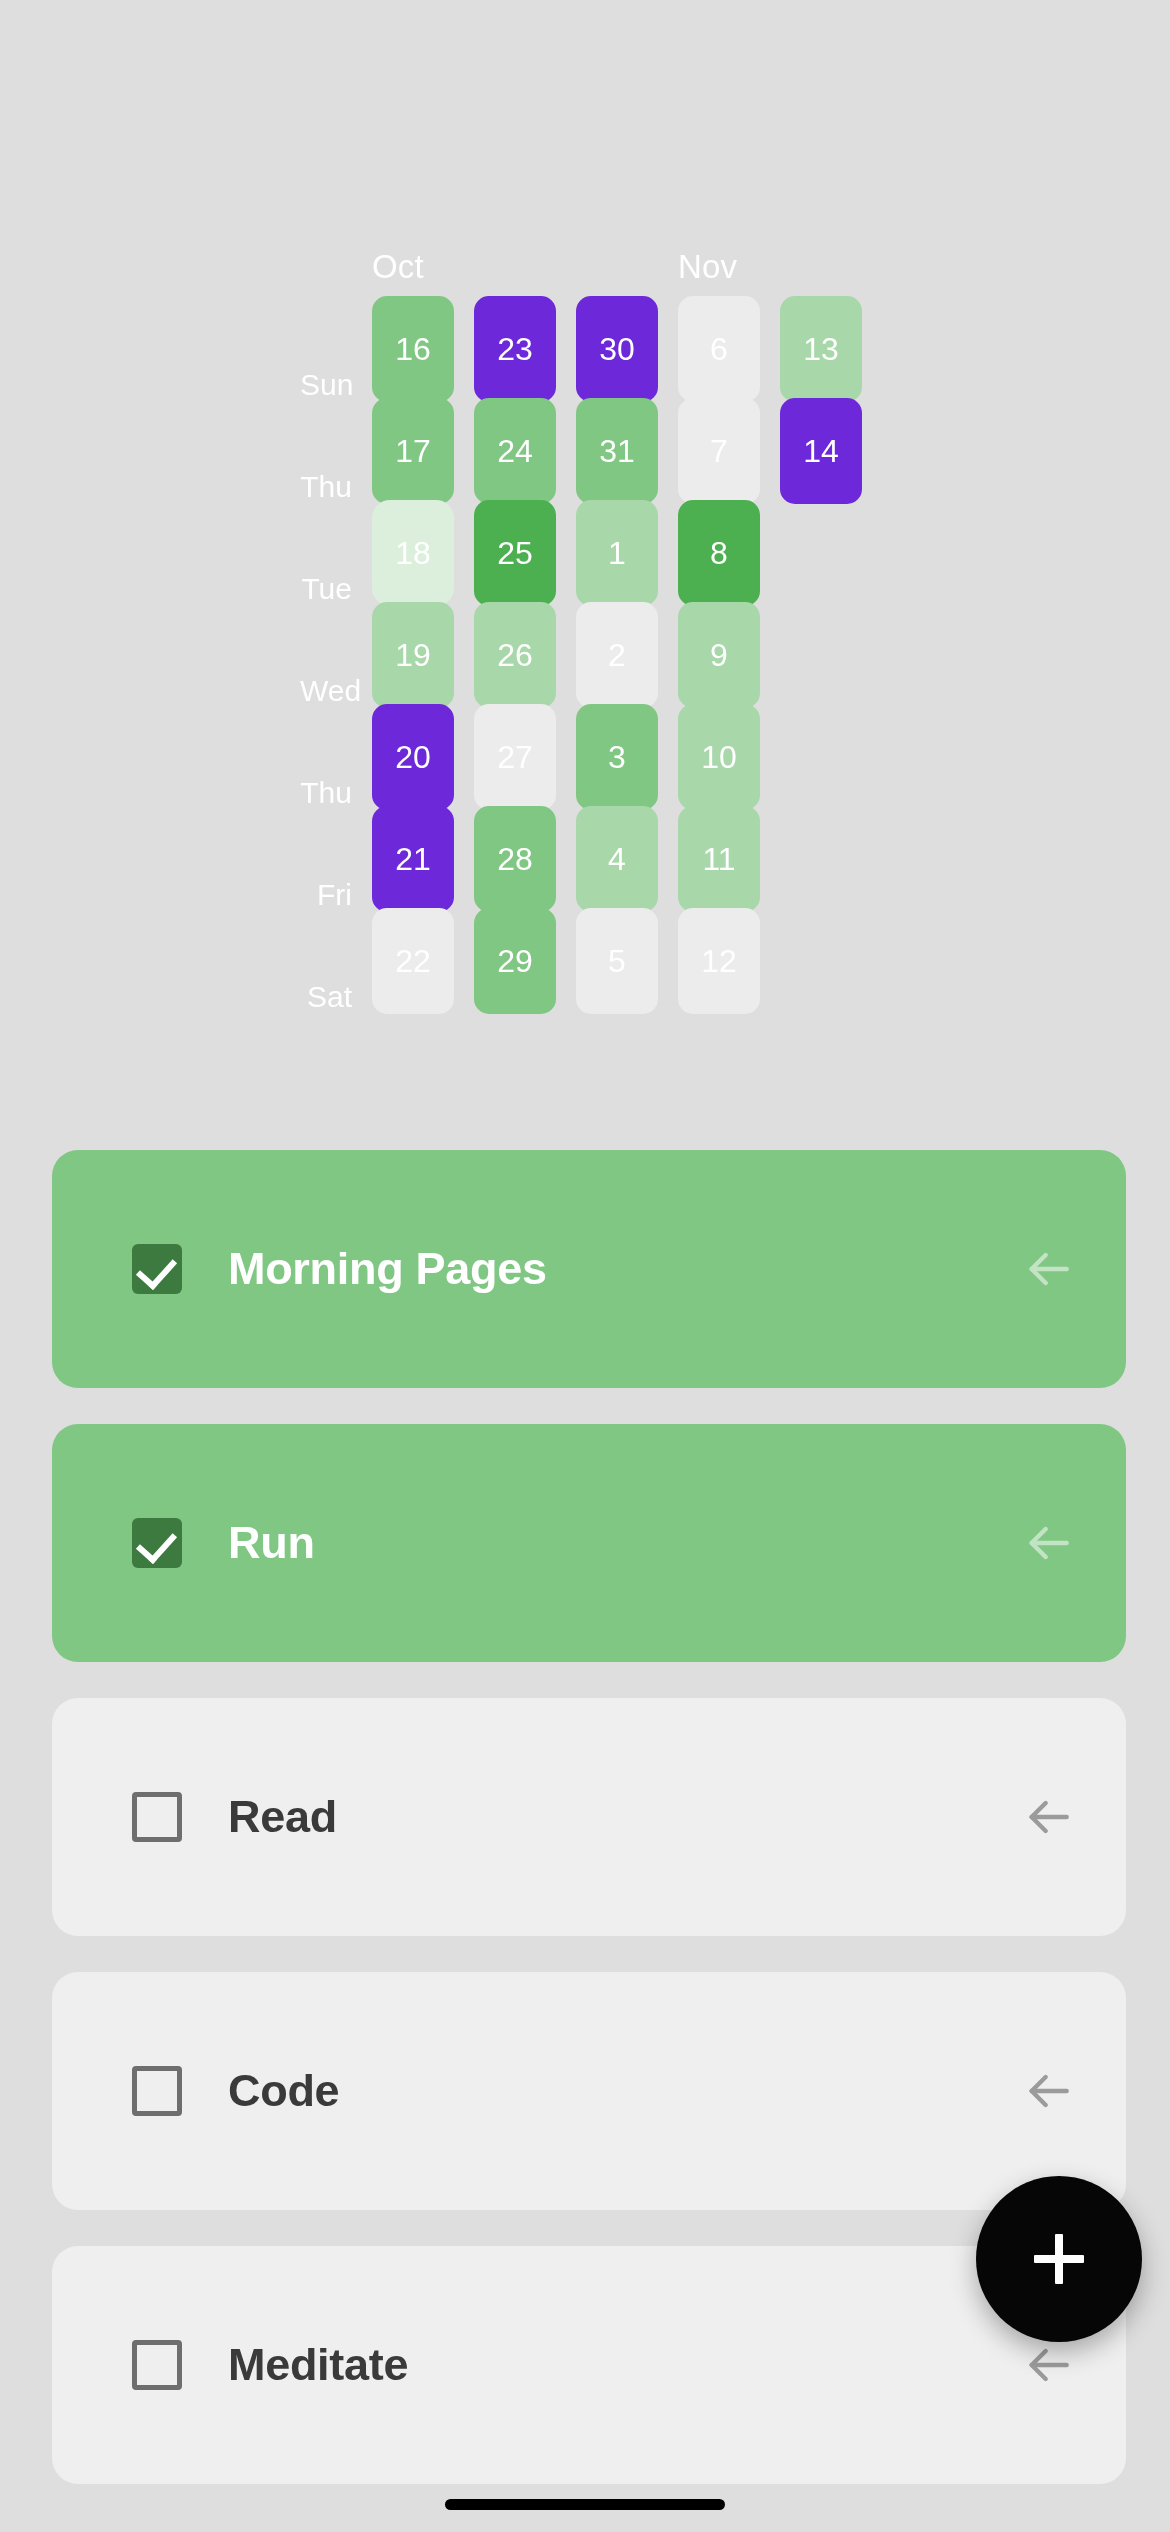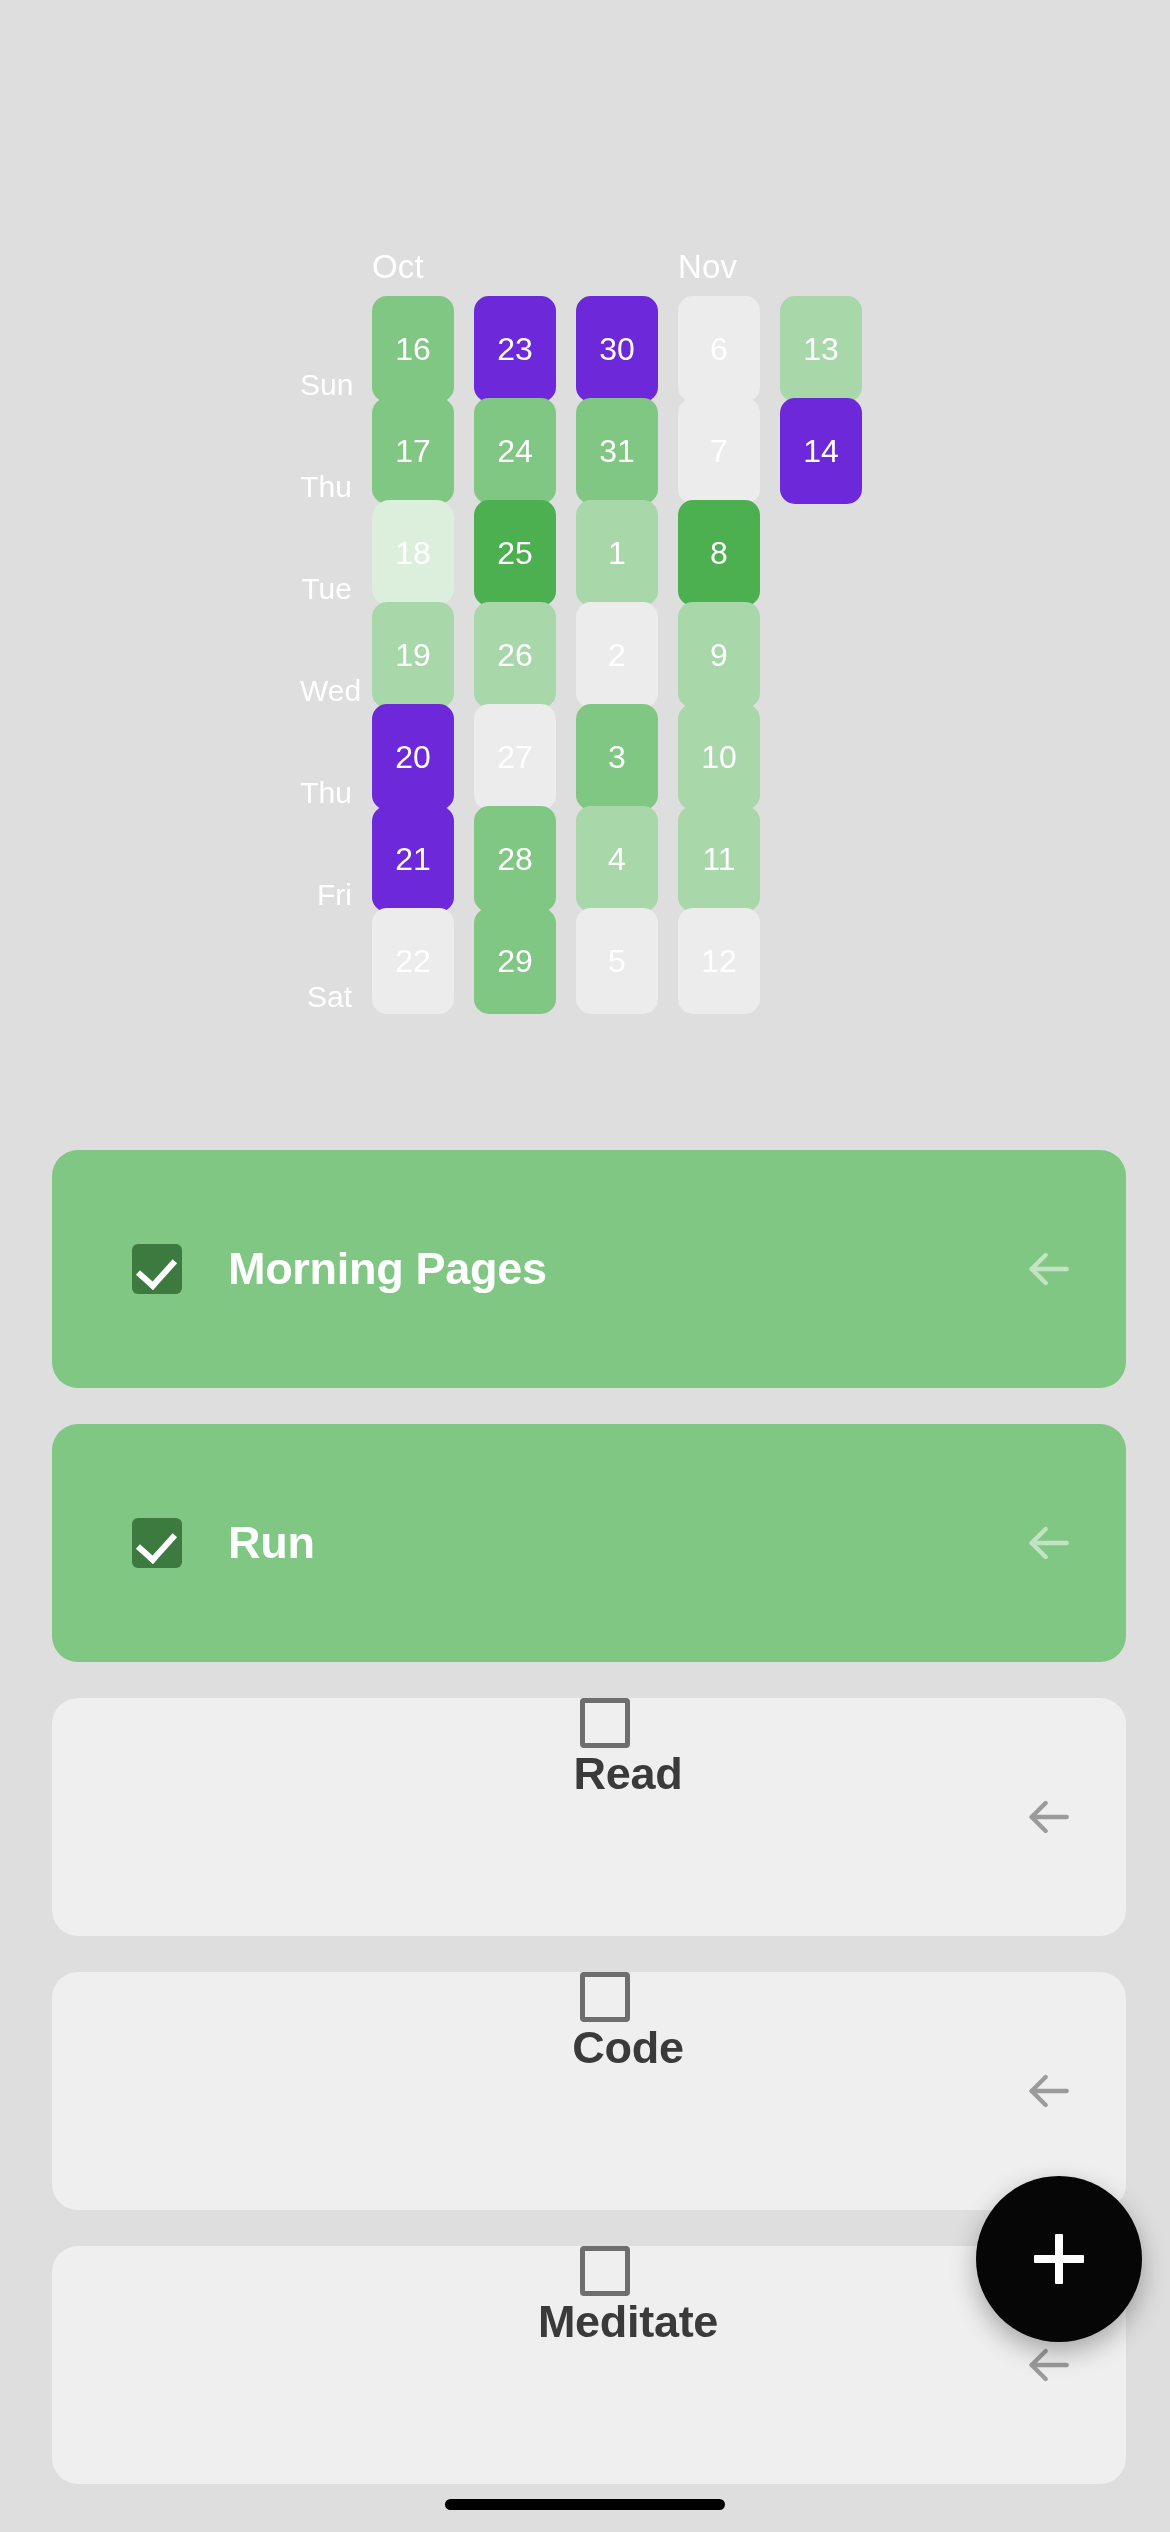--- a/index.html
+++ b/index.html
@@ -98,21 +98,21 @@
     position: relative;
     height: 238px;
     border-radius: 26px;
     margin-bottom: 36px;
     display: flex;
     align-items: center;
     padding: 0 48px 0 80px;
     box-sizing: border-box;
   }
   .habit-card.done { background: #81c784; }
-  .habit-card.todo { background: #efefef; flex-direction: column; }
+  .habit-card.todo { background: #efefef; }
 
   .chk {
     width: 50px;
     height: 50px;
     border-radius: 6px;
     flex: 0 0 auto;
     position: relative;
     box-sizing: border-box;
   }
   .chk.on {

